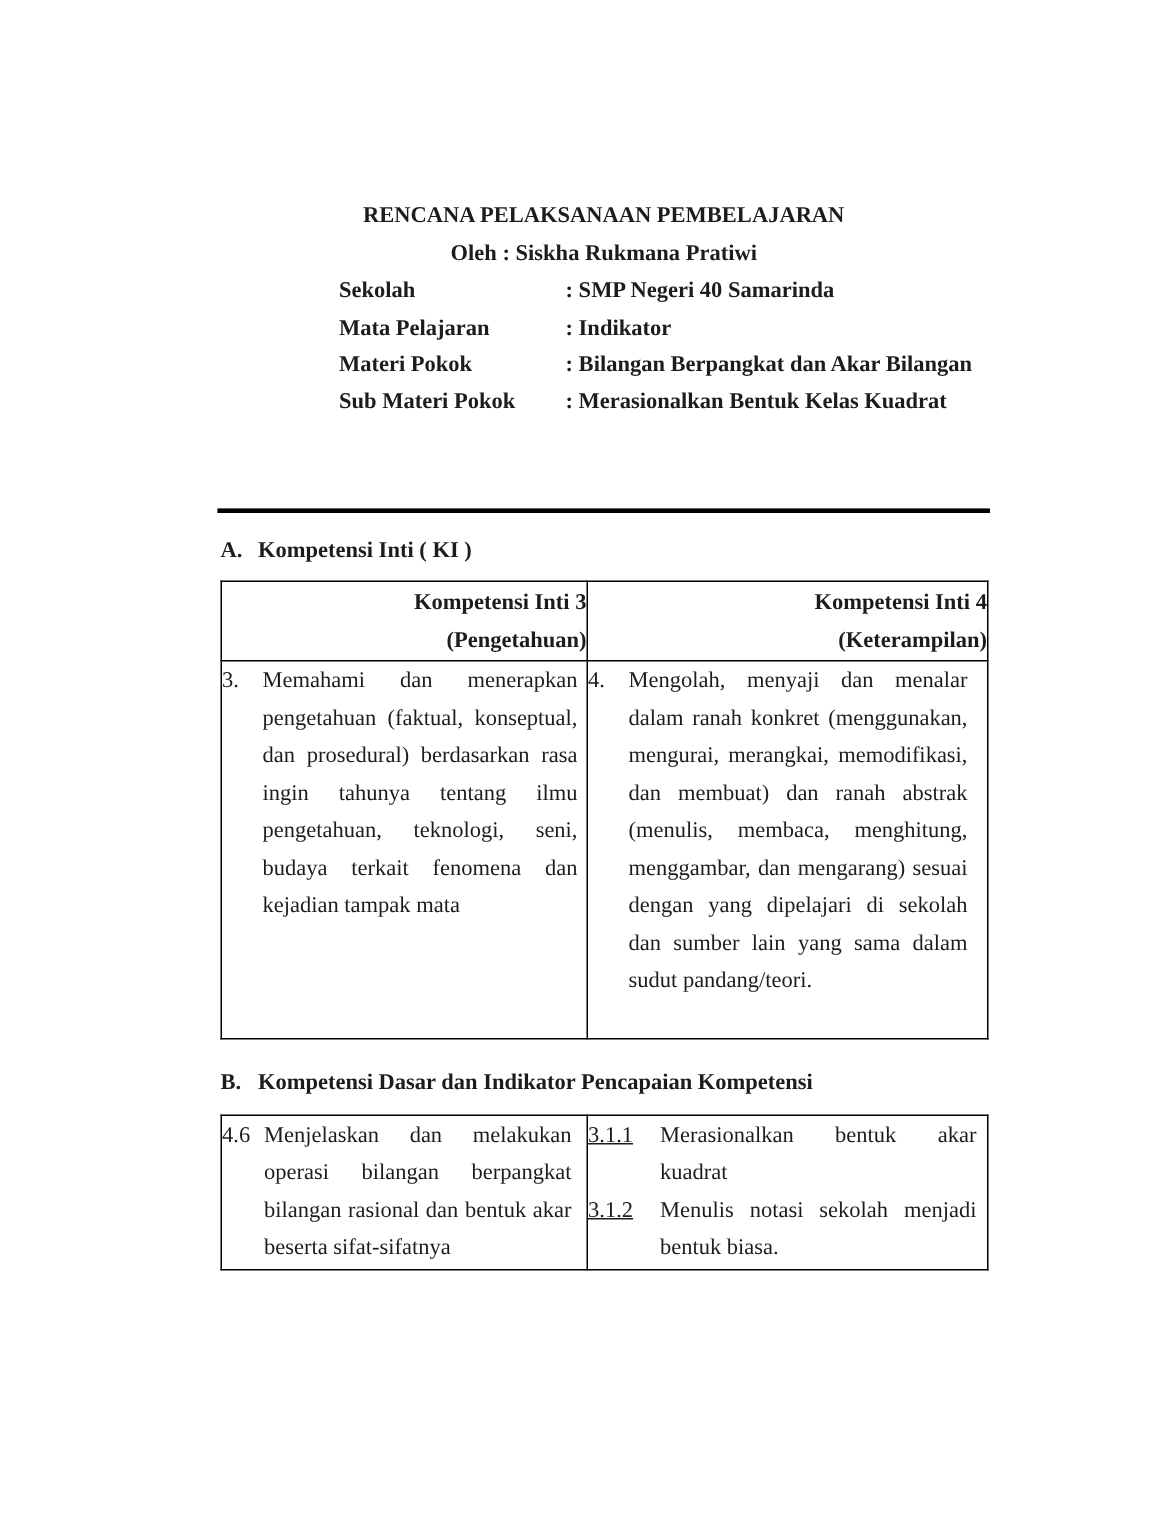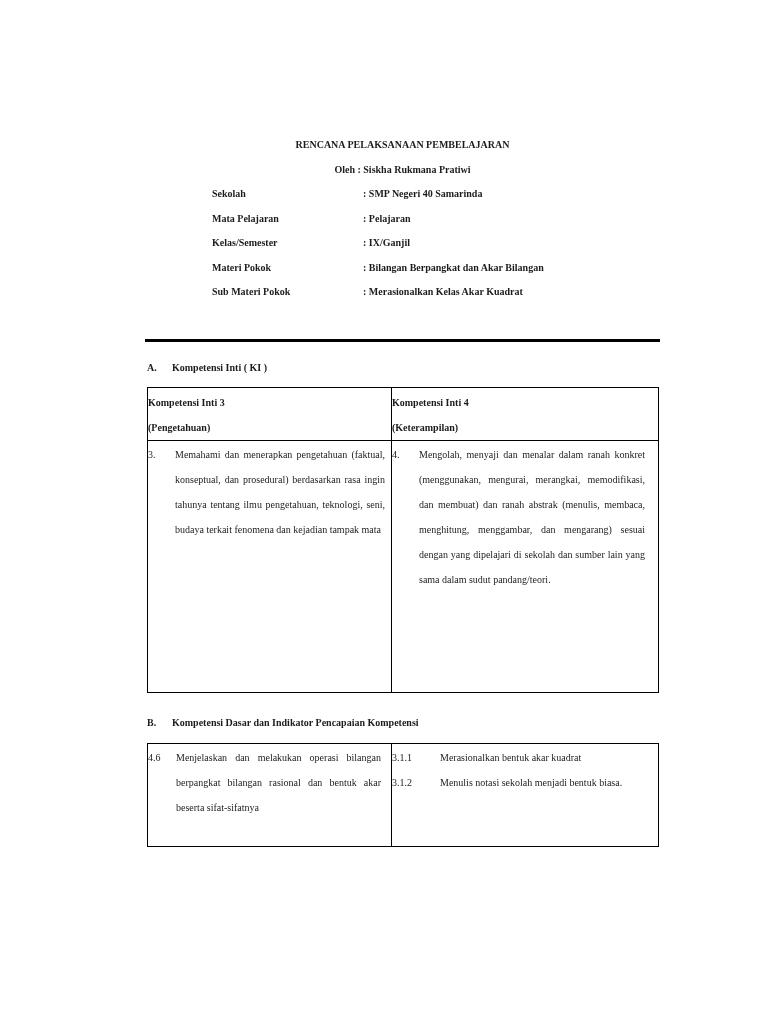--- a/index.html
+++ b/index.html
@@ -6,29 +6,29 @@
   html,body { width:768px; height:1024px; }
   body {
     background:#ffffff;
     font-family:"Liberation Serif", "DejaVu Serif", serif;
     color:#1c1c1c;
     position:relative;
     overflow:hidden;
   }
   .content {
     position:absolute; left:146px; top:0; width:513px; height:1024px;
-    font-size:10px;
+    font-size:15px;
   }
   
   .doc-header {
     position:absolute; top:132px; left:0; width:100%;
     text-align:center; font-weight:bold; line-height:25px;
   }
   .meta {
-    position:absolute; top:182px; left:66px; right:0;
+    position:absolute; top:182px; left:80px; right:0;
     font-weight:bold; line-height:24.5px;
   }
   .meta-row { display:flex; }
   .meta-label { width:151px; flex:0 0 151px; }
   .meta-value { white-space:nowrap; }
   
   .rule {
     position:absolute; top:339px; left:-1px; width:515px;
     height:1.6px; background:#8f8f8f; border-top:3px solid #000;
   }
@@ -42,73 +42,69 @@
   .sec-letter { width:25px; flex:0 0 25px; }
   
   table.doc-table {
     position:absolute; left:1px; width:511px;
     border-collapse:collapse; table-layout:fixed;
   }
   #table-a { top:387px; }
   #table-b { top:743px; }
   td { border:1.5px solid #000; vertical-align:top; }
   td.th {
-    font-weight:bold; text-align:left; line-height:25px;
+    font-weight:bold; text-align:right; line-height:25px;
     padding-top:2px;
   }
   #table-a td.th { height:53px; }
   #table-b td.th { height:50px; }
   td.body-cell { line-height:25px; text-align:justify; }
   #table-a td.body-cell { height:252px; padding:1px 0 0 0;margin-top:36px; }
   #table-b td.body-cell { height:103px; padding:1px 0 0 0; }
   
   .pad-a-left  { padding:0 6px 0 6px; }
   .pad-a-right { padding:0 13px 0 7px; }
   .pad-b-left  { padding:0 10px 0 5px; }
   .pad-b-right { padding:0 7px 0 7px; }
   
   .hang { text-align:justify; }
   .hang .num { display:inline-block; text-indent:0; }
   .hang-27 { padding-left:27px; text-indent:-27px; }
   .hang-27 .num { width:27px; }
   .hang-28 { padding-left:28px; text-indent:-28px; }
   .hang-28 .num { width:28px; }
   .hang-48 { padding-left:48px; text-indent:-48px; }
-  .hang-48 .num { width:48px; }
+  .hang-48 .num { width:48px;text-decoration:underline; }
 </style>
 </head>
 <body>
 
 <div class="content">
 
   <div class="doc-header">
     <div>RENCANA PELAKSANAAN PEMBELAJARAN</div>
     <div>Oleh : Siskha Rukmana Pratiwi</div>
   </div>
 
   <div class="meta">
     <div class="meta-row">
       <span class="meta-label">Sekolah</span>
       <span class="meta-value">: SMP Negeri 40 Samarinda</span>
     </div>
     <div class="meta-row">
       <span class="meta-label">Mata Pelajaran</span>
-      <span class="meta-value">: Pelajaran</span>
-    </div>
-    <div class="meta-row">
-      <span class="meta-label">Kelas/Semester</span>
-      <span class="meta-value">: IX/Ganjil</span>
+      <span class="meta-value">: Indikator</span>
     </div>
     <div class="meta-row">
       <span class="meta-label">Materi Pokok</span>
       <span class="meta-value">: Bilangan Berpangkat dan Akar Bilangan</span>
     </div>
     <div class="meta-row">
       <span class="meta-label">Sub Materi Pokok</span>
-      <span class="meta-value">: Merasionalkan Kelas Akar Kuadrat</span>
+      <span class="meta-value">: Merasionalkan Bentuk Kelas Kuadrat</span>
     </div>
   </div>
 
   <div class="rule"></div>
 
   <div class="sec-heading" id="heading-a">
     <span class="sec-letter">A.</span>
     <span>Kompetensi Inti ( KI )</span>
   </div>
 

